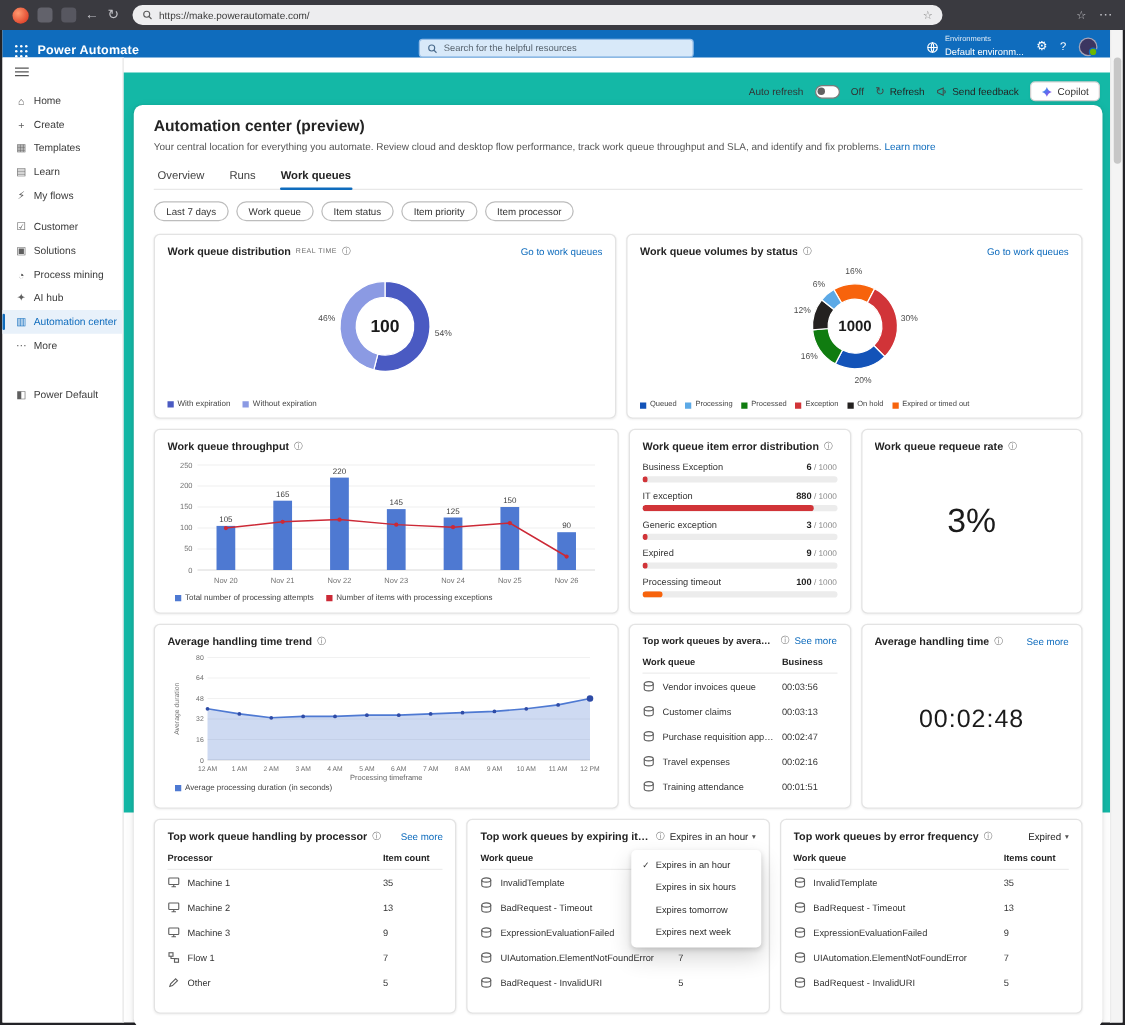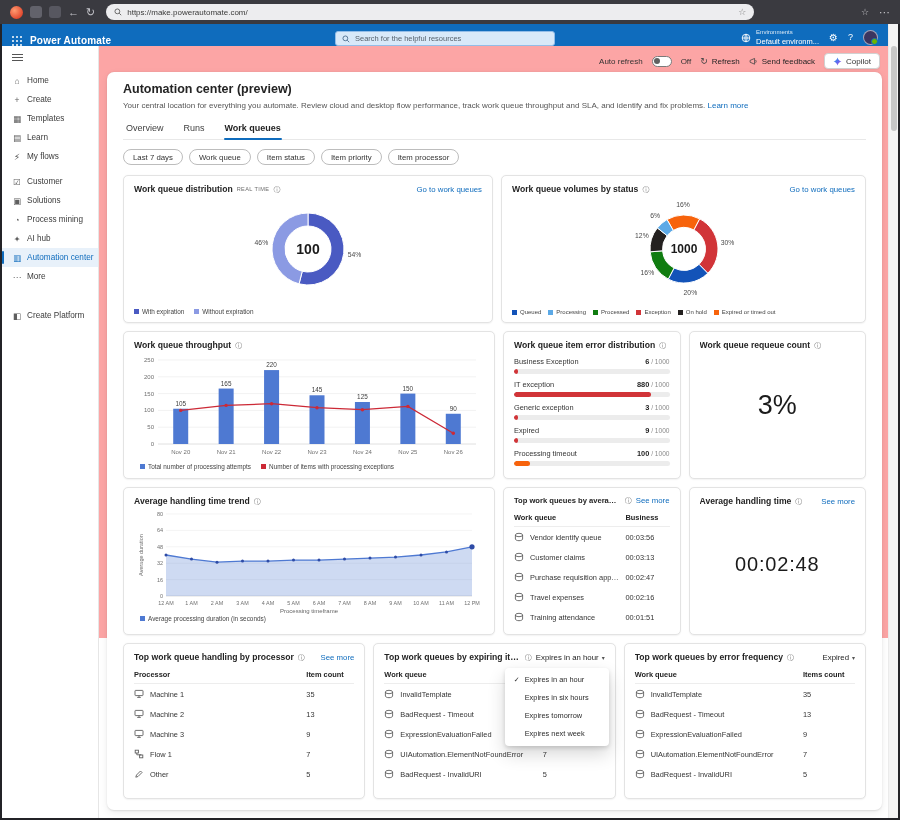--- a/index.html
+++ b/index.html
@@ -51,21 +51,21 @@
   .side-item{display:flex;align-items:center;gap:5px;height:19px;padding:0 4px 0 10px;font-size:8.2px;
       color:#3b3b3b;cursor:pointer;position:relative;white-space:nowrap;}
   .side-item .si{width:10px;font-size:8.5px;color:#5f5f5f;text-align:center;flex:none;}
   .side-item.selected{background:#e8f1fa;color:#0f6cbd;}
   .side-item.selected .si{color:#0f6cbd;}
   .side-item.selected::before{content:"";position:absolute;left:0;top:3px;bottom:3px;width:2px;background:#0f6cbd;border-radius:1px;}
   .side-sep{height:6px;}
   .side-sep.big{height:14px;}
 
   
-  .main{position:absolute;top:22px;left:97px;width:789px;height:592px;background:#fca5a5;}
+  .main{position:absolute;top:34px;left:97px;width:789px;height:592px;background:#14b8a6;}
   .toolbar-row{position:absolute;top:7px;right:8px;display:flex;align-items:center;gap:9px;font-size:8px;color:#333;}
   .toggle{width:20px;height:11px;border:1px solid #7a7a7a;border-radius:6px;position:relative;background:#fff;cursor:pointer;flex:none;}
   .toggle i{position:absolute;left:1.5px;top:1.5px;width:6px;height:6px;background:#616161;border-radius:50%;}
   .tb-btn{display:flex;align-items:center;gap:4px;color:#242424;cursor:pointer;}
   .tb-ico{font-size:9px;color:#444;line-height:1;}
   .copilot-btn{display:flex;align-items:center;gap:4px;background:#fff;border:1px solid #d1d1d1;border-radius:4px;
       padding:2.5px 8px;box-shadow:0 1px 2px rgba(0,0,0,.06);cursor:pointer;}
 
   .panel{position:absolute;top:26px;left:8px;width:775px;height:738px;background:#fff;border-radius:7px;
       box-shadow:0 .6px 1.8px rgba(0,0,0,.1),0 3px 9px rgba(0,0,0,.07);padding:10px 16px;}
@@ -237,21 +237,21 @@
         </div>
         <div class="side-item">
           <span class="si">⋯</span>
           <span>More</span>
         </div>
         <div class="side-sep"></div>
       </nav>
     <div class="side-sep big"></div>
     <div class="side-item">
       <span class="si">◧</span>
-      <span>Create Platform</span>
+      <span>Power Default</span>
     </div>
   </aside>
 
   <div class="main">
 
     <div class="toolbar-row">
       <span>Auto refresh</span>
       <span class="toggle">
           <i></i>
         </span>
@@ -499,21 +499,21 @@
                   </div>
                   <div class="err-track">
                     <div class="err-fill" style="width:10%;background:#f7630c"></div>
                   </div>
                 </div>
               </div>
           </section>
 
           <section class="card wflex h148">
             <div class="card-head">
-              <span class="card-title">Work queue requeue count</span>
+              <span class="card-title">Work queue requeue rate</span>
               <span class="info">ⓘ</span>
             </div>
             <div class="big-center">3%</div>
           </section>
         </div>
 
         <div class="row">
           <section class="card w370 h148">
             <div class="card-head">
               <span class="card-title">Average handling time trend</span>
@@ -582,21 +582,21 @@
                   <span class="c1">Work queue</span>
                   <span class="c2" style="width:44px">Business</span>
                 </div>
                 <div class="tbl-row">
                   <span class="ico-wrap">
                     <svg width="10" height="10" viewBox="0 0 10 10" fill="none" stroke="#5f5f5f" stroke-width=".9">
                       <ellipse cx="5" cy="3" rx="3.6" ry="1.7"></ellipse>
                       <path d="M1.4 3v4c0 .94 1.6 1.7 3.6 1.7s3.6-.76 3.6-1.7V3"></path>
                     </svg>
                   </span>
-                  <span class="tbl-name">Vendor identify queue</span>
+                  <span class="tbl-name">Vendor invoices queue</span>
                   <span class="tbl-val" style="width:44px">00:03:56</span>
                 </div>
                 <div class="tbl-row">
                   <span class="ico-wrap">
                     <svg width="10" height="10" viewBox="0 0 10 10" fill="none" stroke="#5f5f5f" stroke-width=".9">
                       <ellipse cx="5" cy="3" rx="3.6" ry="1.7"></ellipse>
                       <path d="M1.4 3v4c0 .94 1.6 1.7 3.6 1.7s3.6-.76 3.6-1.7V3"></path>
                     </svg>
                   </span>
                   <span class="tbl-name">Customer claims</span>

